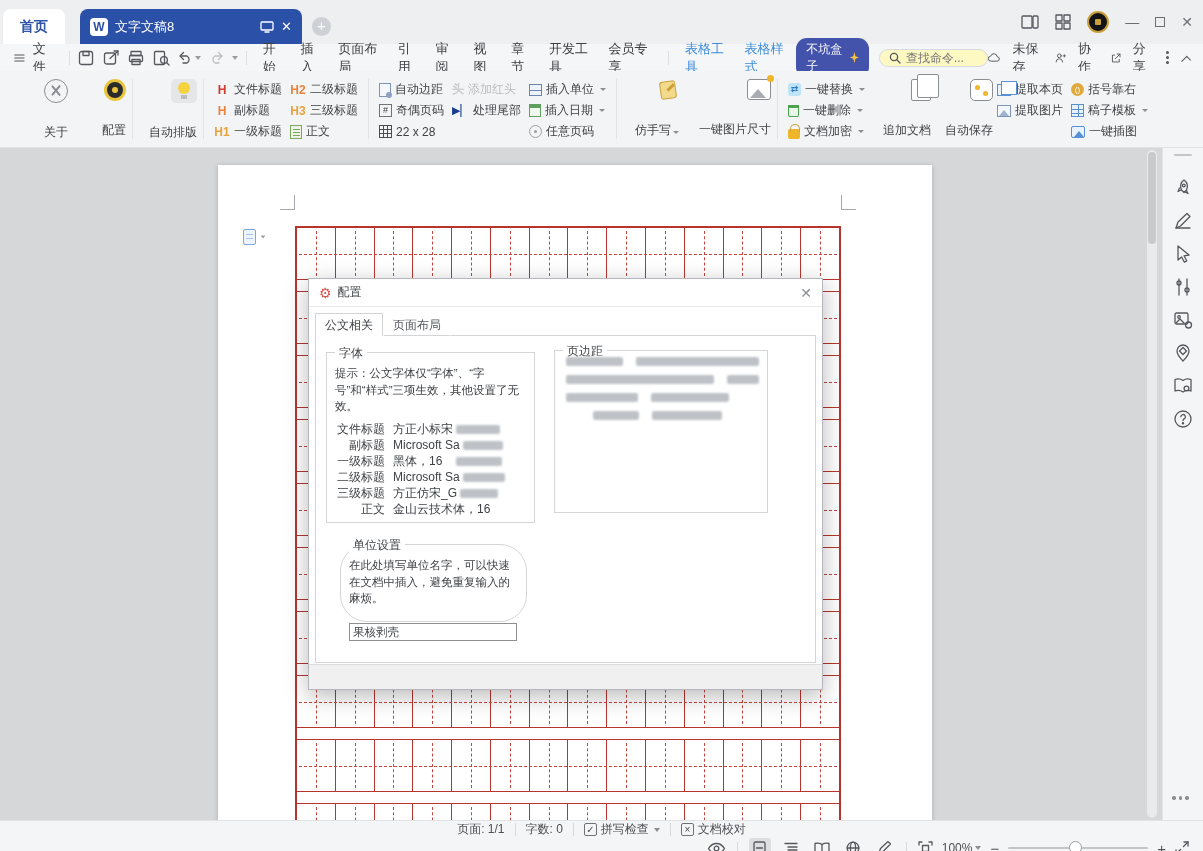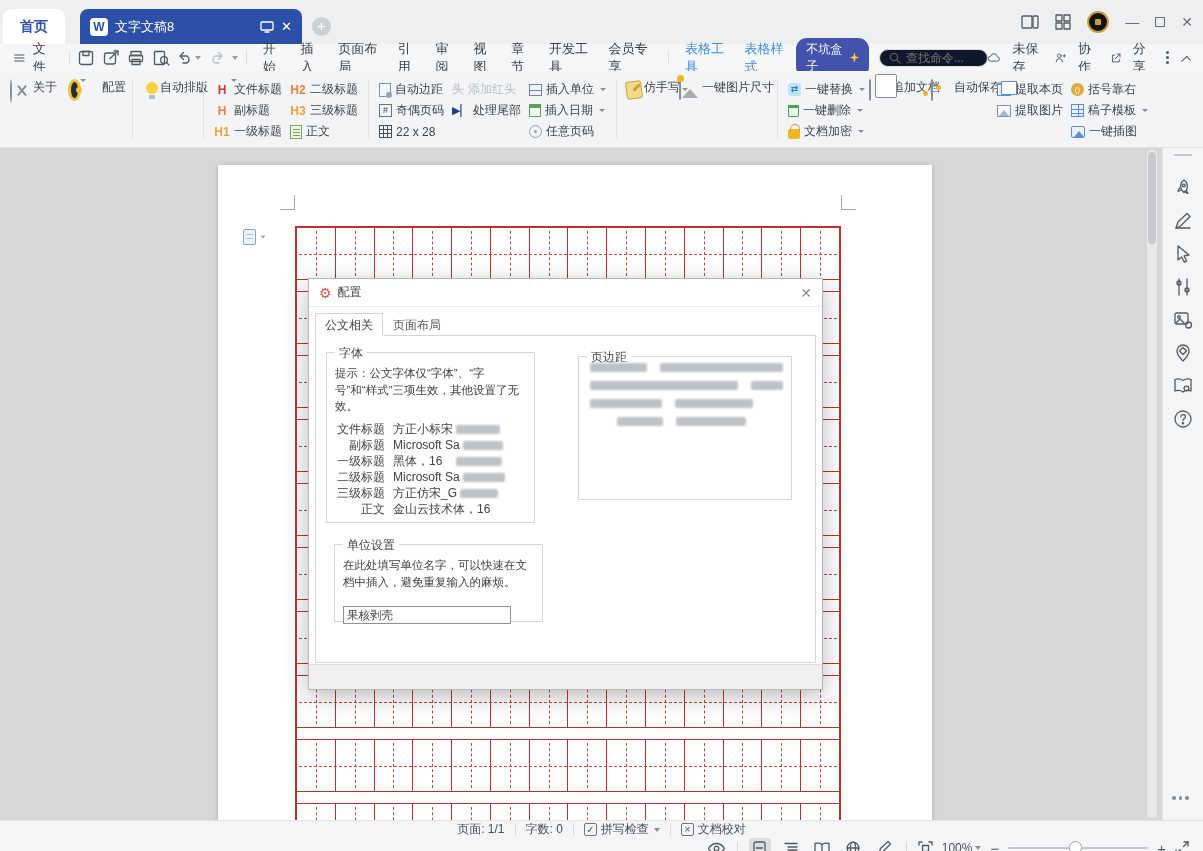--- a/index.html
+++ b/index.html
@@ -23,33 +23,33 @@
   svg.li.dis { stroke:#bcbfc4; }
 
   
   .menubar { position:absolute; left:0; top:44px; width:1203px; height:27px; background:#f4f6f7; display:flex; align-items:center; font-size:13px; color:#3b3e43; }
   .menubar .grp { display:flex; align-items:center; gap:8px; }
   .mdiv { width:1px; height:14px; background:#dcdee0; margin:0 8px; }
   .mitem { padding:0 8px; cursor:default; }
   .blue { color:#3e8ddd; }
   .pill { display:flex; align-items:center; gap:4px; background:#4353ac; color:#fff; font-size:12px; border-radius:11px; padding:3px 10px; }
   .star4 { width:11px; height:11px; background:#f5c63f; clip-path:polygon(50% 0,62% 38%,100% 50%,62% 62%,50% 100%,38% 62%,0 50%,38% 38%); }
-  .search { display:flex; align-items:center; gap:5px; background:#0f172a; border:1px solid #d9dbde; border-radius:11px; height:18px; padding:0 9px; margin-left:10px; }
+  .search { display:flex; align-items:center; gap:5px; background:#fef9c3; border:1px solid #d9dbde; border-radius:11px; height:18px; padding:0 9px; margin-left:10px; }
   .search input { border:none; outline:none; width:72px; font-size:12px; color:#6d7177; background:transparent; font-family:inherit; }
   .mb-right { margin-left:auto; display:flex; align-items:center; gap:14px; padding-right:14px; color:#41464c; }
   .mb-right .it { display:flex; align-items:center; gap:12px; }
   .vdots { display:flex; flex-direction:column; gap:2px; }
   .vdots i { width:3px; height:3px; background:#55585e; border-radius:50%; }
   .chev { width:8px; height:8px; border-left:1.6px solid #55585e; border-top:1.6px solid #55585e; transform:rotate(45deg) translate(2px,2px); }
   .caret { width:0; height:0; border-left:3.5px solid transparent; border-right:3.5px solid transparent; border-top:4px solid #6b6e73; display:inline-block; }
 
   
   .ribbon { position:absolute; left:0; top:71px; width:1203px; height:77px; background:#f3f4f6; border-bottom:1px solid #e0e2e4; display:flex; align-items:flex-start; padding:5px 0 0 10px; }
   .rdiv { width:1px; height:60px; background:#e2e3e5; margin:3px 6px 0; }
-  .rbig { width:58px; display:flex; flex-direction:row; align-items:flex-start; gap:21px; padding-top:3px; font-size:12px; color:#3f4246; }
+  .rbig { width:58px; display:flex; flex-direction:column; align-items:flex-end; gap:21px; padding-top:3px; font-size:12px; color:#3f4246; }
   .rbig .lbl { white-space:nowrap; }
   .rstack { display:flex; flex-direction:column; gap:2px; padding-top:4px; font-size:12px; color:#3f4246; }
   .rsmall { display:flex; align-items:center; gap:4px; height:19px; padding:0 4px; white-space:nowrap; }
   .rsmall.dis { color:#b9bcc0; }
 
   .ic-about { width:24px; height:24px; border:1.6px solid #8a8d92; border-radius:50%; position:relative; }
   .ic-about::before,.ic-about::after { content:""; position:absolute; width:2.4px; height:13px; background:#8a8d92; left:10px; top:4px; border-radius:2px; }
   .ic-about::before { transform:rotate(40deg); }
   .ic-about::after { transform:rotate(-40deg); }
   .ic-config { width:22px; height:22px; border-radius:50%; background:#2b2b2b; border:3.5px solid #e8c53d; position:relative; }
@@ -707,42 +707,42 @@
           <div class="frow">
               <span class="fl">三级标题</span>
               <span class="fv"><span>方正仿宋_G</span><span class="blur" style="width:38px"></span></span>
             </div>
           <div class="frow">
               <span class="fl">正文</span>
               <span class="fv"><span>金山云技术体，16</span></span>
             </div>
         </div>
 
-        <div class="gbox" style="left:238px; top:20px; width:214px; height:144px;margin-left:24px;">
+        <div class="gbox" style="left:238px; top:14px; width:214px; height:163px;">
           <span class="legend">页边距</span>
           <div style="height:6px"></div>
           <div class="blurline">
               <span class="blur" style="width:58px"></span>
               <span class="blur" style="width:124px"></span>
             </div>
           <div class="blurline">
               <span class="blur" style="width:150px"></span>
               <span class="blur" style="width:32px"></span>
             </div>
           <div class="blurline">
               <span class="blur" style="width:72px"></span>
               <span class="blur" style="width:78px"></span>
             </div>
           <div class="blurline">
               <span class="blur" style="width:46px;margin-left:30px"></span>
               <span class="blur" style="width:70px"></span>
             </div>
         </div>
 
-        <div class="gbox" style="left:18px; top:208px; width:209px; height:78px;">
+        <div class="gbox" style="left:24px; top:208px; width:187px; height:78px;border-radius:27px;">
           <span class="legend">单位设置</span>
           <div class="hint">在此处填写单位名字，可以快速在文档中插入，避免重复输入的麻烦。</div>
           <input class="unit-input" value="果核剥壳" style="">
         </div>
 
       </div>
       <div class="dlg-footer"></div>
     </div>
   </div>
 

